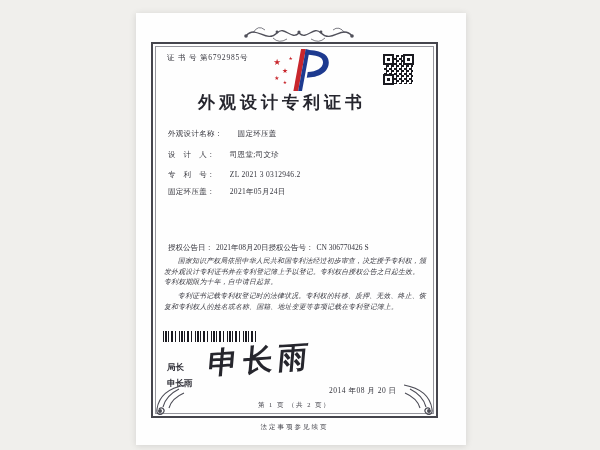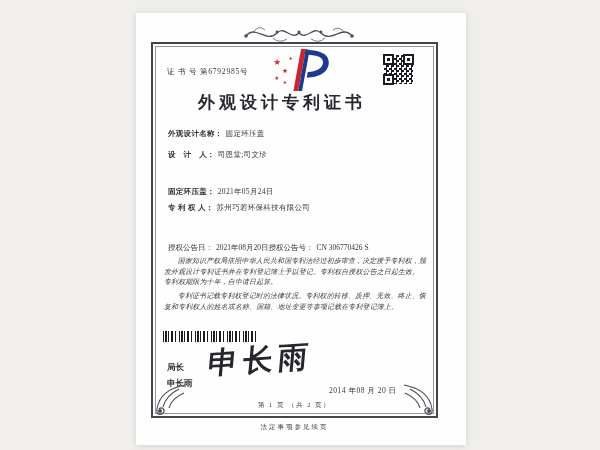--- a/index.html
+++ b/index.html
@@ -12,36 +12,36 @@
   .paper{
     position:absolute;left:136px;top:13px;width:330px;height:432px;
     background:#fefefe;box-shadow:0 1px 7px rgba(0,0,0,.12);
   }
   .frame{
     position:absolute;left:151px;top:42px;width:283px;height:372px;
     border:2px solid #45454d;
   }
   .frame-inner{position:absolute;left:2px;top:2px;right:2px;bottom:2px;border:1px solid #96969d;}
   .ornament{position:absolute;left:243px;top:20px;width:112px;height:28px;}
-  .cert-no{position:absolute;left:167px;top:67px;font-size:7.5px;letter-spacing:.8px;color:#34343c;}
+  .cert-no{position:absolute;left:167px;top:53px;font-size:7.5px;letter-spacing:.8px;color:#34343c;}
   .logo{position:absolute;left:273px;top:48px;width:58px;height:44px;}
   .qr{
     position:absolute;left:384px;top:55px;width:29px;height:29px;
     background:repeating-conic-gradient(#1a1a20 0% 25%, #ffffff 0% 50%) 0 0/5px 5px;
     outline:1px solid #fff;
   }
   .fp{position:absolute;width:7px;height:7px;border:2px solid #1a1a20;background:#fff;}
   .fp::after{content:"";position:absolute;left:2px;top:2px;width:3px;height:3px;background:#1a1a20;}
   .fp.tl{left:-1px;top:-1px}.fp.tr{right:-1px;top:-1px}.fp.bl{left:-1px;bottom:-1px}
   .title{
     position:absolute;left:151px;top:91px;width:262px;text-align:center;
     font-size:17px;font-weight:bold;letter-spacing:4px;color:#26262e;
   }
   .line{position:absolute;left:168px;font-size:7.5px;white-space:nowrap;color:#35353d;letter-spacing:.3px;}
-  .line .lab{margin-right:3px;font-weight:bold;}
+  .line .lab{margin-right:15px;}
   .f1{top:129px}.f2{top:150px}.f3{top:170px}.f4{top:187px}.f5{top:203px}.f6{top:223px}
   .grant{position:absolute;left:168px;top:243px;display:flex;font-size:7.5px;color:#35353d;white-space:nowrap;}
   .grant .lab{margin-right:3px;}
   .paras{
     position:absolute;left:164px;top:256px;width:262px;
     font-size:6.9px;line-height:1.55;color:#3a3a42;
     font-style:italic;letter-spacing:.2px;
   }
   .paras p{margin:0 0 3px 0;text-indent:2em;}
   .barcode{
@@ -109,25 +109,25 @@
   </div>
 
   <div class="title">外观设计专利证书</div>
 
   <div class="line f1">
     <span class="lab">外观设计名称：</span><span>固定环压盖</span>
   </div>
   <div class="line f2">
     <span class="lab">设　计　人：</span><span>司恩堂;司文珍</span>
   </div>
+  <div class="line f3">
+    <span class="lab">专　利　号：</span><span>ZL 2021 3 0312946.2</span>
+  </div>
   <div class="line f4">
     <span class="lab">固定环压盖：</span><span>2021年05月24日</span>
-  </div>
-  <div class="line f5">
-    <span class="lab">专 利 权 人：</span><span>苏州巧若环保科技有限公司</span>
   </div>
 
   <div class="grant">
     <span><span class="lab">授权公告日：</span><span>2021年08月20日</span></span>
     <span><span class="lab">授权公告号：</span><span>CN 306770426 S</span></span>
   </div>
 
   <div class="paras">
     <p>国家知识产权局依照中华人民共和国专利法经过初步审查，决定授予专利权，颁发外观设计专利证书并在专利登记簿上予以登记。专利权自授权公告之日起生效。专利权期限为十年，自申请日起算。</p>
     <p>专利证书记载专利权登记时的法律状况。专利权的转移、质押、无效、终止、恢复和专利权人的姓名或名称、国籍、地址变更等事项记载在专利登记簿上。</p>

